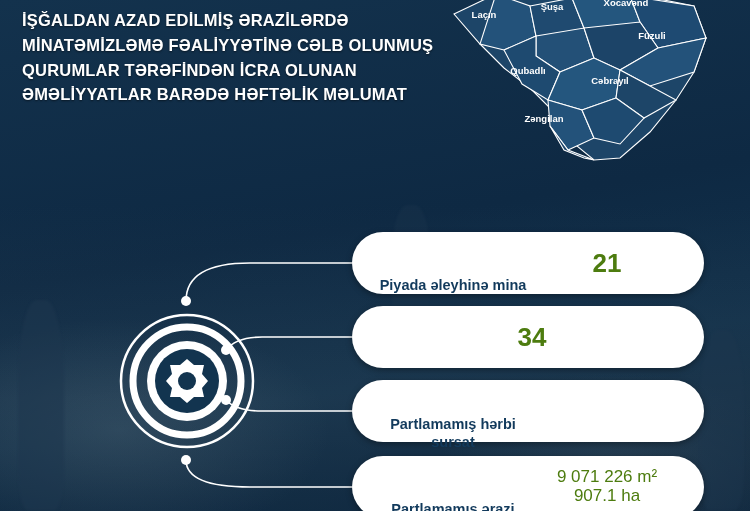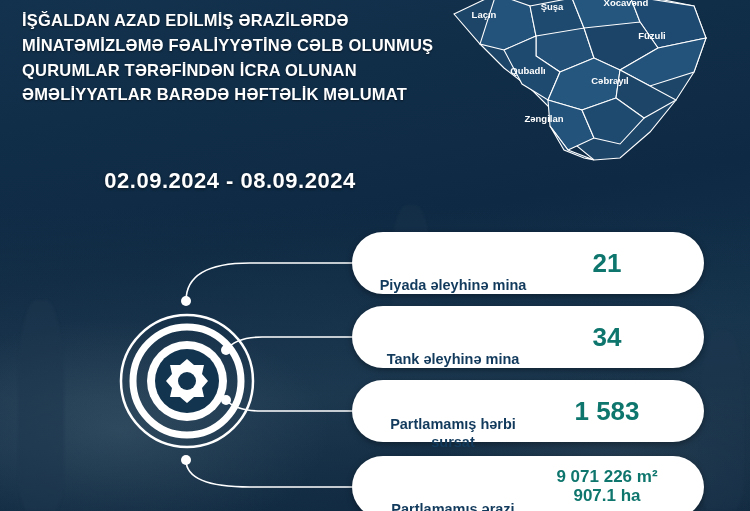--- a/index.html
+++ b/index.html
@@ -117,28 +117,28 @@
     flex: 0 0 150px;
     color: #123a5c;
     font-size: 14.5px;
     font-weight: bold;
     line-height: 1.25;
     text-align: center;
     margin-top: 44px;
   }
   .card .value {
     flex: 1;
-    color: #0f766e;
+    color: #4d7c0f;
     font-size: 26px;
     font-weight: bold;
     text-align: center;
     line-height: 1.1;
     white-space: pre-line;
   }
-  .card.small-value .value { font-size: 17px; font-weight: bold; }
+  .card.small-value .value { font-size: 17px; font-weight: normal; }
   .card-1 { top: 232px; }
   .card-2 { top: 306px; }
   .card-3 { top: 380px; }
   .card-4 { top: 456px; height: 62px; }
 </style>
 </head>
 <body>
 
 <div id="root">
 
@@ -172,21 +172,20 @@
         <text class="map-label" x="208" y="47" text-anchor="middle">Füzuli</text>
         <text class="map-label" x="84" y="82" text-anchor="middle">Qubadlı</text>
         <text class="map-label" x="166" y="92" text-anchor="middle">Cəbrayıl</text>
         <text class="map-label" x="100" y="130" text-anchor="middle">Zəngilan</text>
       </g>
     </svg>
   </div>
 
   <div class="title">İŞĞALDAN AZAD EDİLMİŞ ƏRAZİLƏRDƏ MİNATƏMİZLƏMƏ FƏALİYYƏTİNƏ CƏLB OLUNMUŞ QURUMLAR TƏRƏFİNDƏN İCRA OLUNAN ƏMƏLİYYATLAR BARƏDƏ HƏFTƏLİK MƏLUMAT</div>
 
-  <div class="date-range">02.09.2024 - 08.09.2024</div>
 
   <svg class="connectors">
     <g fill="none" stroke="#ffffff" stroke-width="1.6">
       <path d="M352,263 L250,263 Q186,263 186,301"></path>
       <path d="M352,337 L262,337 Q236,337 226,350"></path>
       <path d="M352,411 L262,411 Q236,411 226,400"></path>
       <path d="M352,487 L250,487 Q186,487 186,460"></path>
     </g>
     <circle cx="186" cy="301" r="5" fill="#ffffff"></circle>
     <circle cx="226" cy="350" r="5" fill="#ffffff"></circle>
@@ -205,26 +204,24 @@
       </g>
       <circle cx="69" cy="69" r="9" fill="#12344f"></circle>
     </svg>
   </div>
 
   <div class="card card-1">
     <div class="label">Piyada əleyhinə mina</div>
     <div class="value">21</div>
   </div>
   <div class="card card-2">
-    <div class="label">Tank əleyhinə mina</div>
     <div class="value">34</div>
   </div>
   <div class="card card-3">
     <div class="label">Partlamamış hərbi sursat</div>
-    <div class="value">1 583</div>
   </div>
   <div class="card card-4 small-value">
     <div class="label">Partlamamış ərazi</div>
     <div class="value">9 071 226 m²
 907.1 ha</div>
   </div>
 
 </div>
 
 </body></html>

